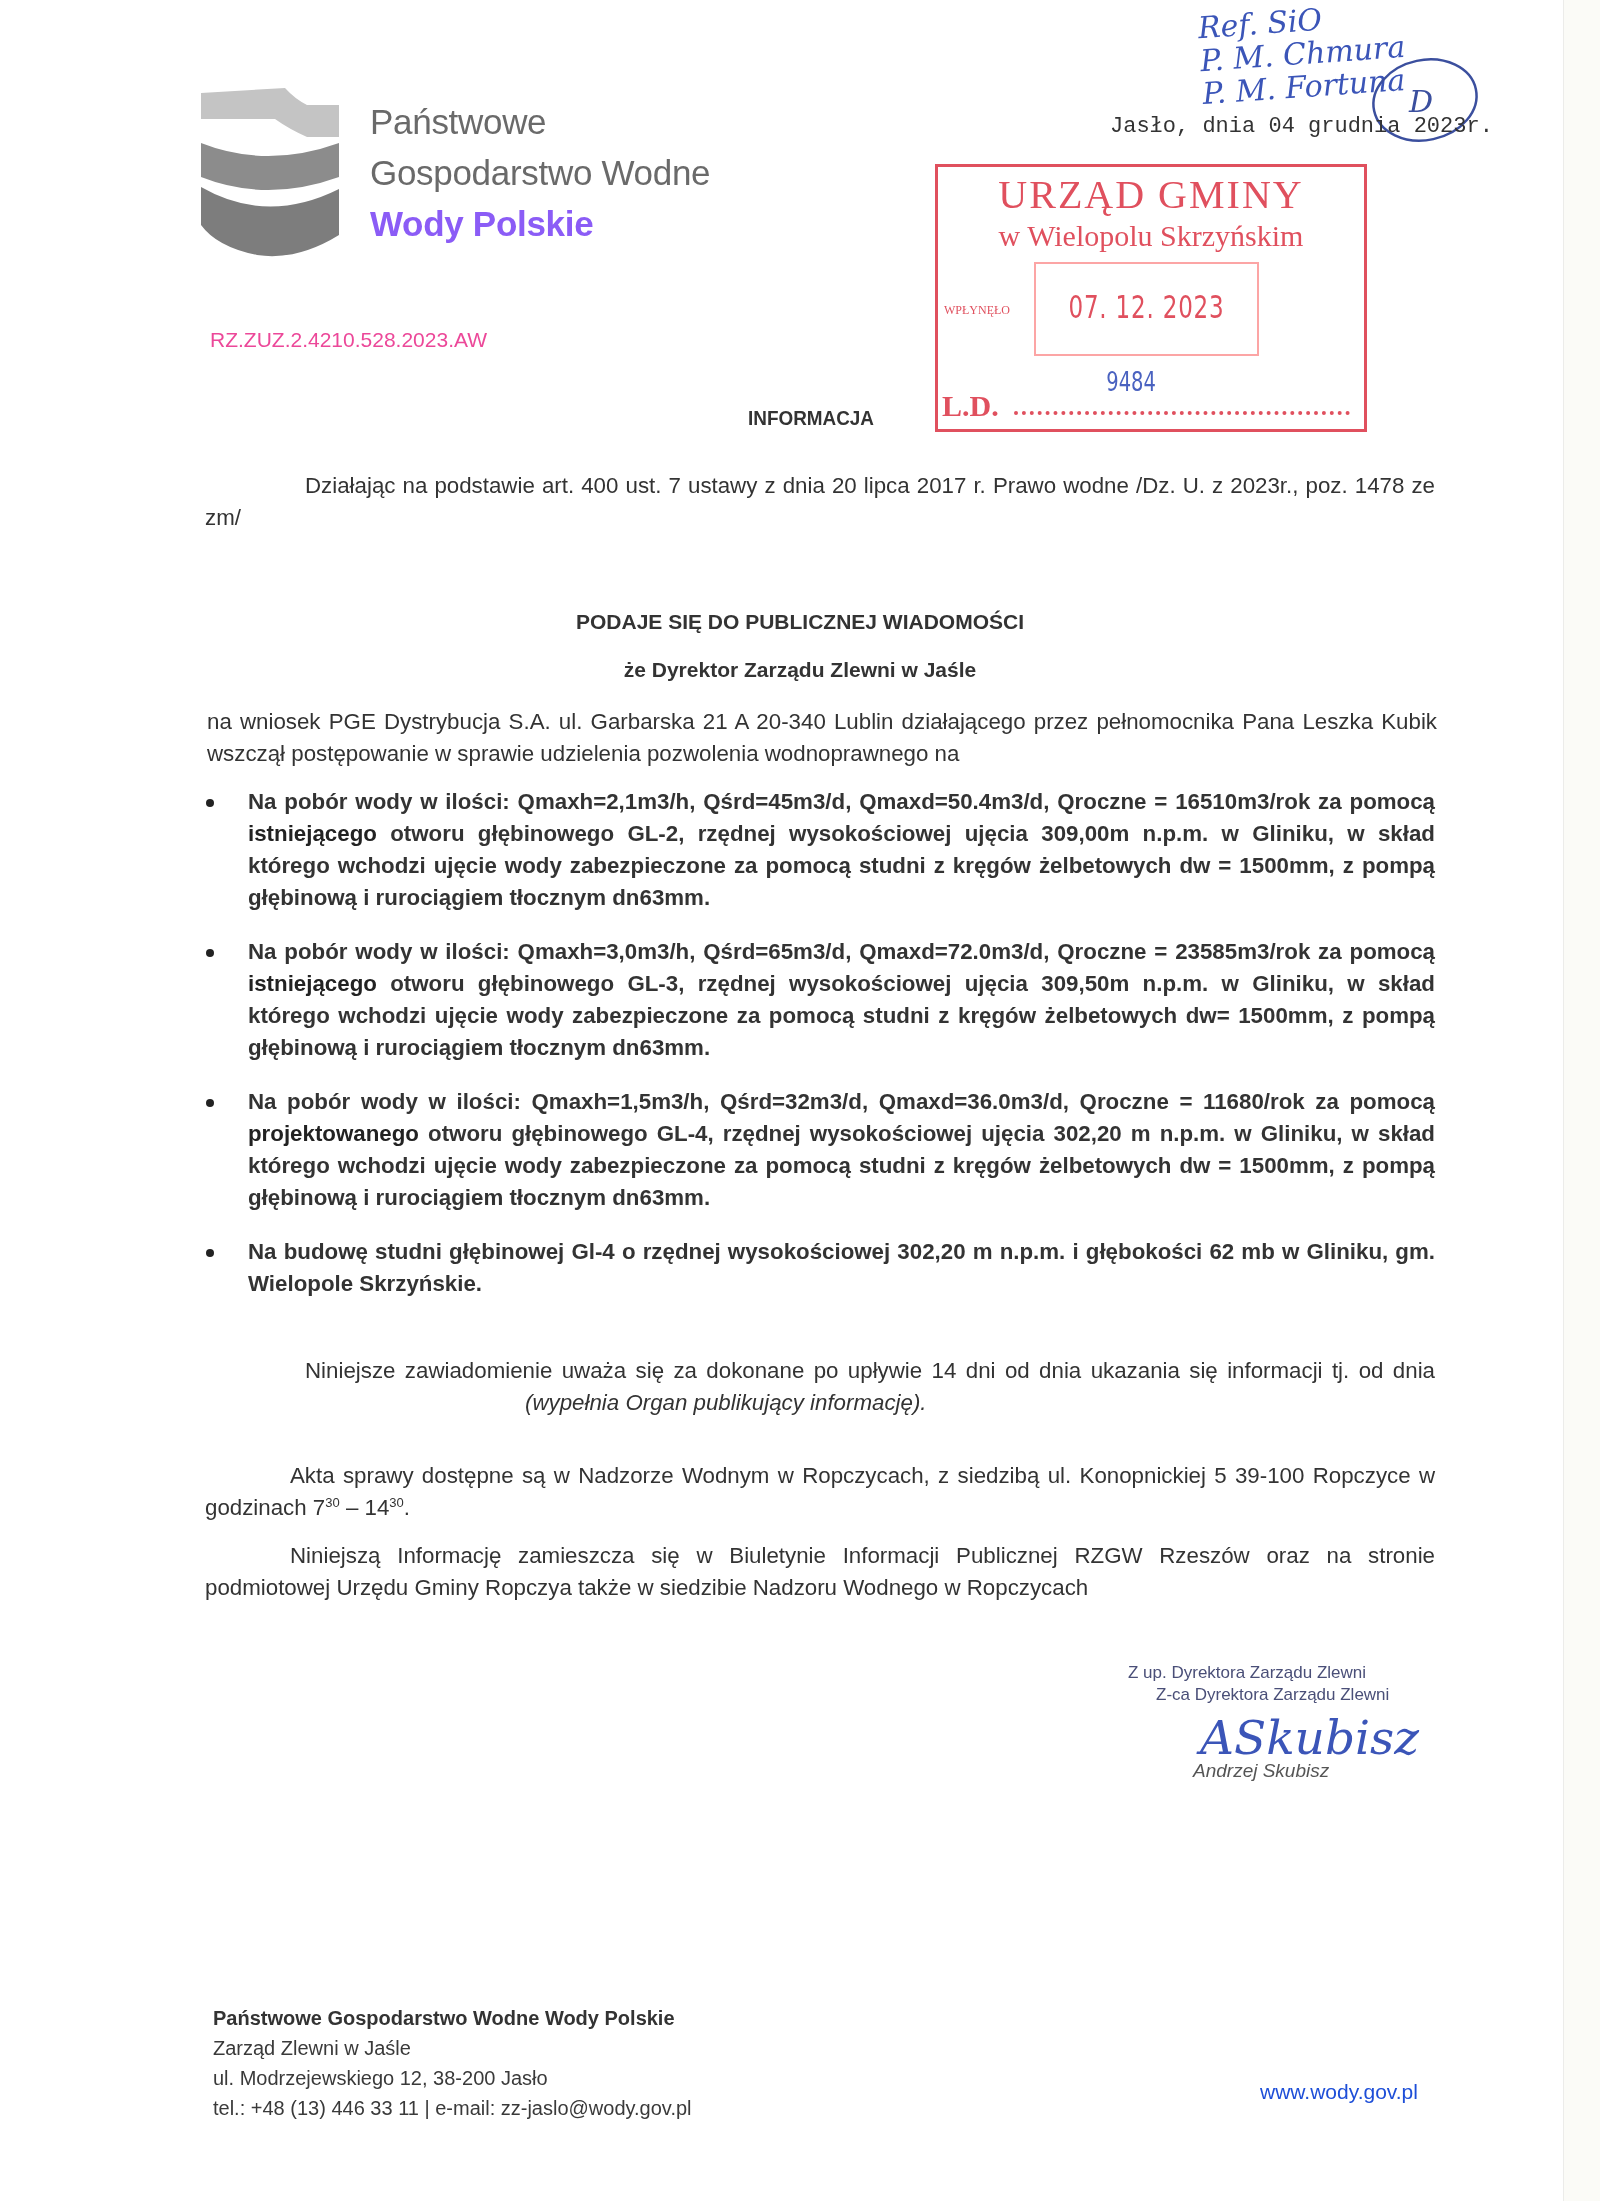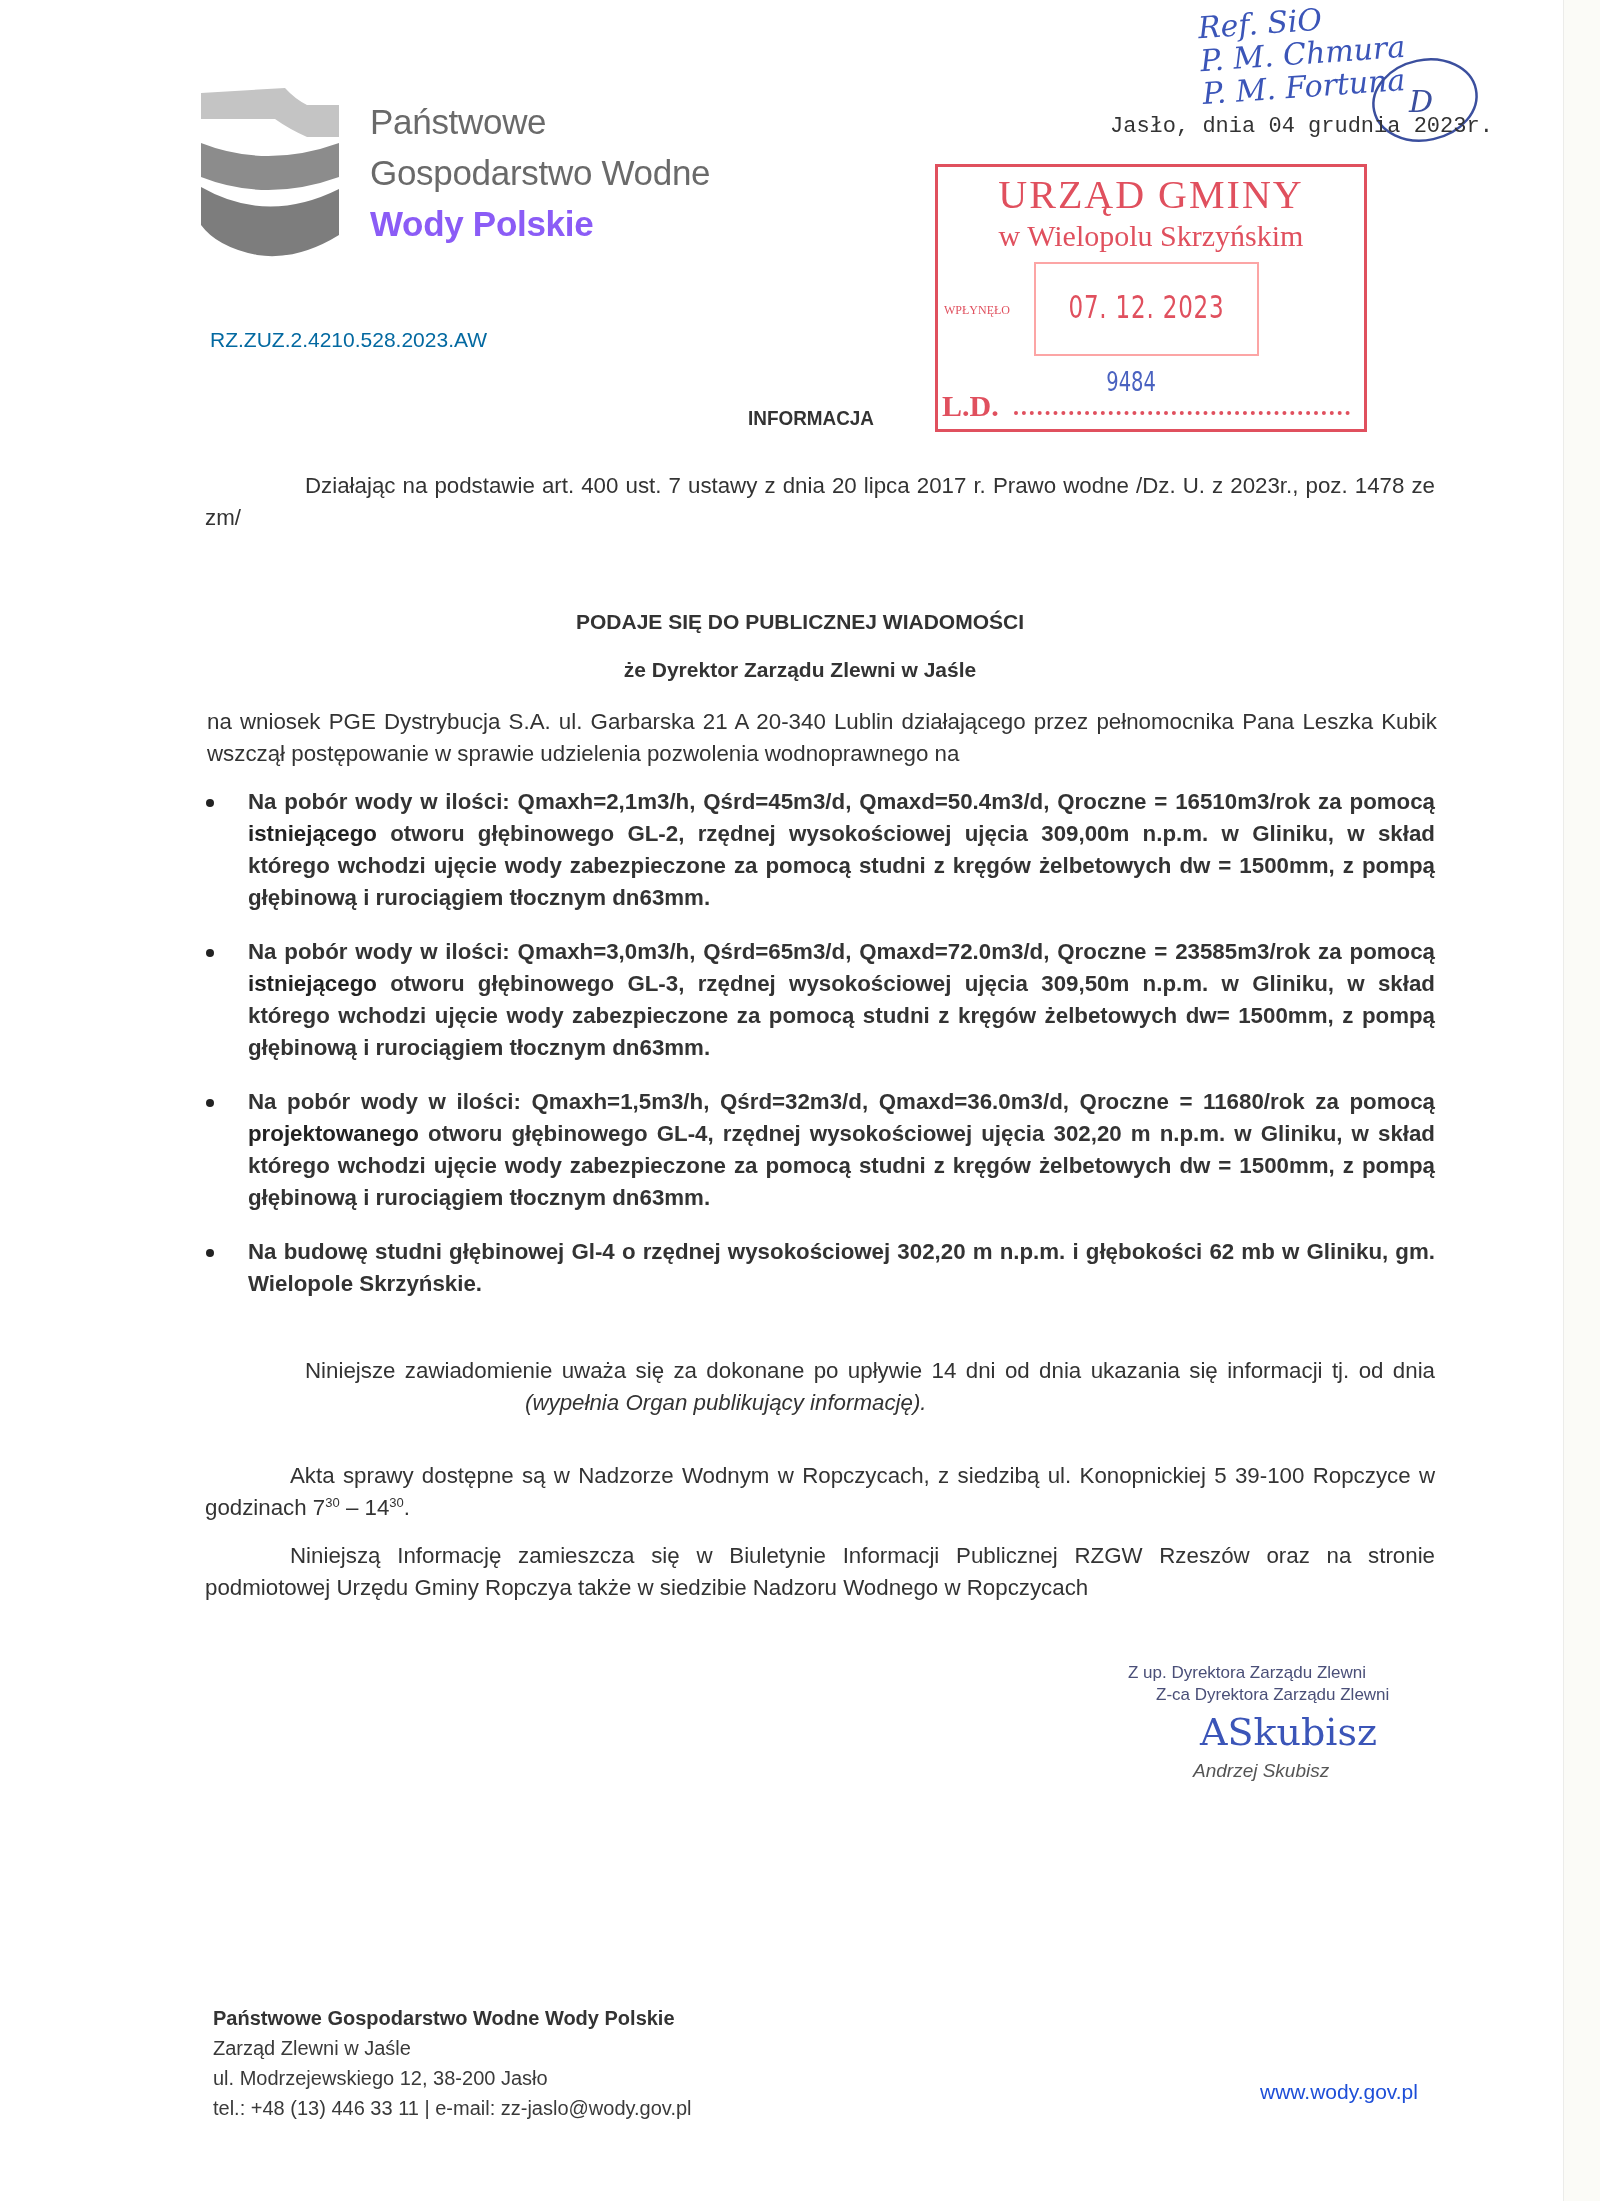--- a/index.html
+++ b/index.html
@@ -32,21 +32,21 @@
   .stamp .s-label { position: absolute; left: 6px; top: 136px; font-size: 12px; }
   .stamp .s-datebox { position: absolute; left: 96px; top: 95px; width: 225px; height: 94px;
                       border: 2px solid #fca5a5; box-sizing: border-box; }
   .stamp .s-date { position: absolute; left: 0; right: 0; top: 24px; text-align: center;
                    font-family: "DejaVu Sans Condensed", "DejaVu Sans", sans-serif; font-size: 32px; letter-spacing: 1px; transform: scaleX(0.8); }
   .stamp .s-ld { position: absolute; left: 4px; top: 222px; font-size: 30px; font-weight: bold; }
   .stamp .s-dots { position: absolute; left: 76px; right: 14px; top: 244px; border-bottom: 4px dotted #e0505e; }
   .stamp .s-num { position: absolute; left: 160px; top: 200px; color: #4a62c0; font-family: "DejaVu Sans", sans-serif;
                   font-size: 26px; transform: scaleX(0.75); }
 
-  .ref { left: 210px; top: 328px; font-size: 21px; color: #0369a1; }
+  .ref { left: 210px; top: 328px; font-size: 21px; color: #ec4899; }
   .info-title { left: 748px; top: 406px; font-size: 21px; font-weight: bold; color: #333; transform: scaleX(0.9); transform-origin: left; }
 
   .body-text { font-size: 22.3px; line-height: 32px; color: #333; text-align: justify; }
   .para1 { left: 205px; top: 470px; width: 1230px; }
   .indent { display: inline-block; width: 100px; }
   .center-head { left: 0; width: 1600px; text-align: center; font-weight: bold; font-size: 21px; color: #333; }
   .h1 { top: 610px; }
   .h2 { top: 658px; left: 0; }
   .para2 { left: 207px; top: 706px; width: 1230px; }
 
@@ -56,21 +56,21 @@
   .bullets b { color: #222; }
 
   .para3 { left: 205px; top: 1355px; width: 1230px; }
   .para3 .fill { display: inline-block; width: 320px; }
   .para4 { left: 205px; top: 1460px; width: 1230px; }
   .para5 { left: 205px; top: 1540px; width: 1230px; }
   sup { font-size: 13px; line-height: 0; }
 
   .sign { left: 1128px; top: 1662px; font-size: 17px; color: #4a4f78; line-height: 22px; }
   .sign .l2 { padding-left: 28px; }
-  .sign-scribble { left: 1200px; top: 1710px; font-family: "DejaVu Serif", serif; font-size: 38px; color: #3b55b8; }
+  .sign-scribble { left: 1200px; top: 1710px; font-family: "DejaVu Serif", serif; font-style: italic; font-size: 47px; color: #3b55b8; }
   .sign-name { left: 1193px; top: 1760px; font-size: 19px; font-style: italic; color: #555; }
 
   .footer { left: 213px; top: 2003px; font-size: 20px; line-height: 30px; color: #3a3a3a; }
   .footer .org { font-weight: bold; color: #333; }
   .footer-url { left: 1260px; top: 2080px; font-size: 21px; color: #1d4ed8; }
 </style>
 </head>
 <body>
 
 <div class="edge"></div>

